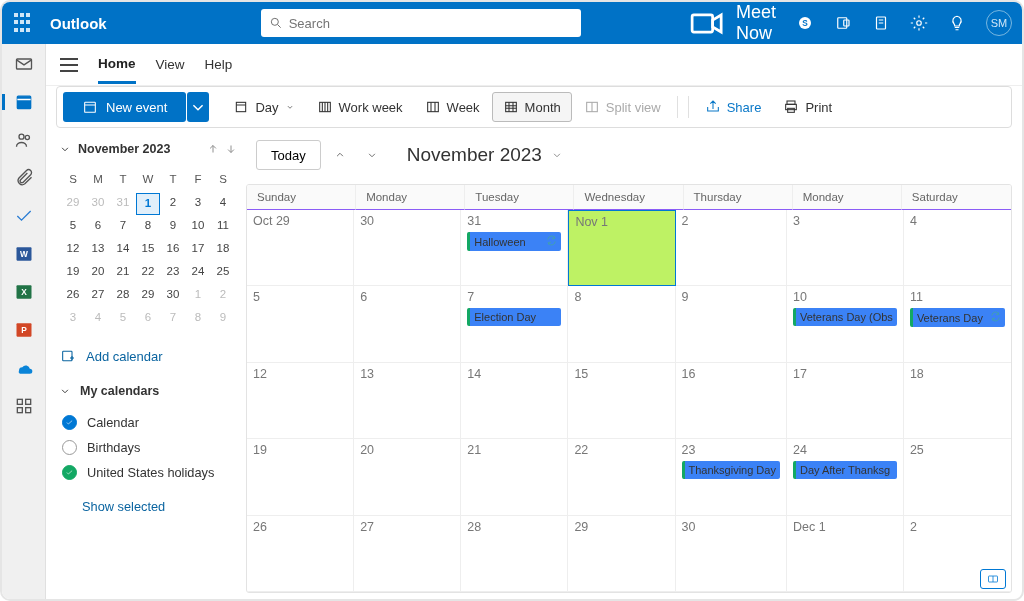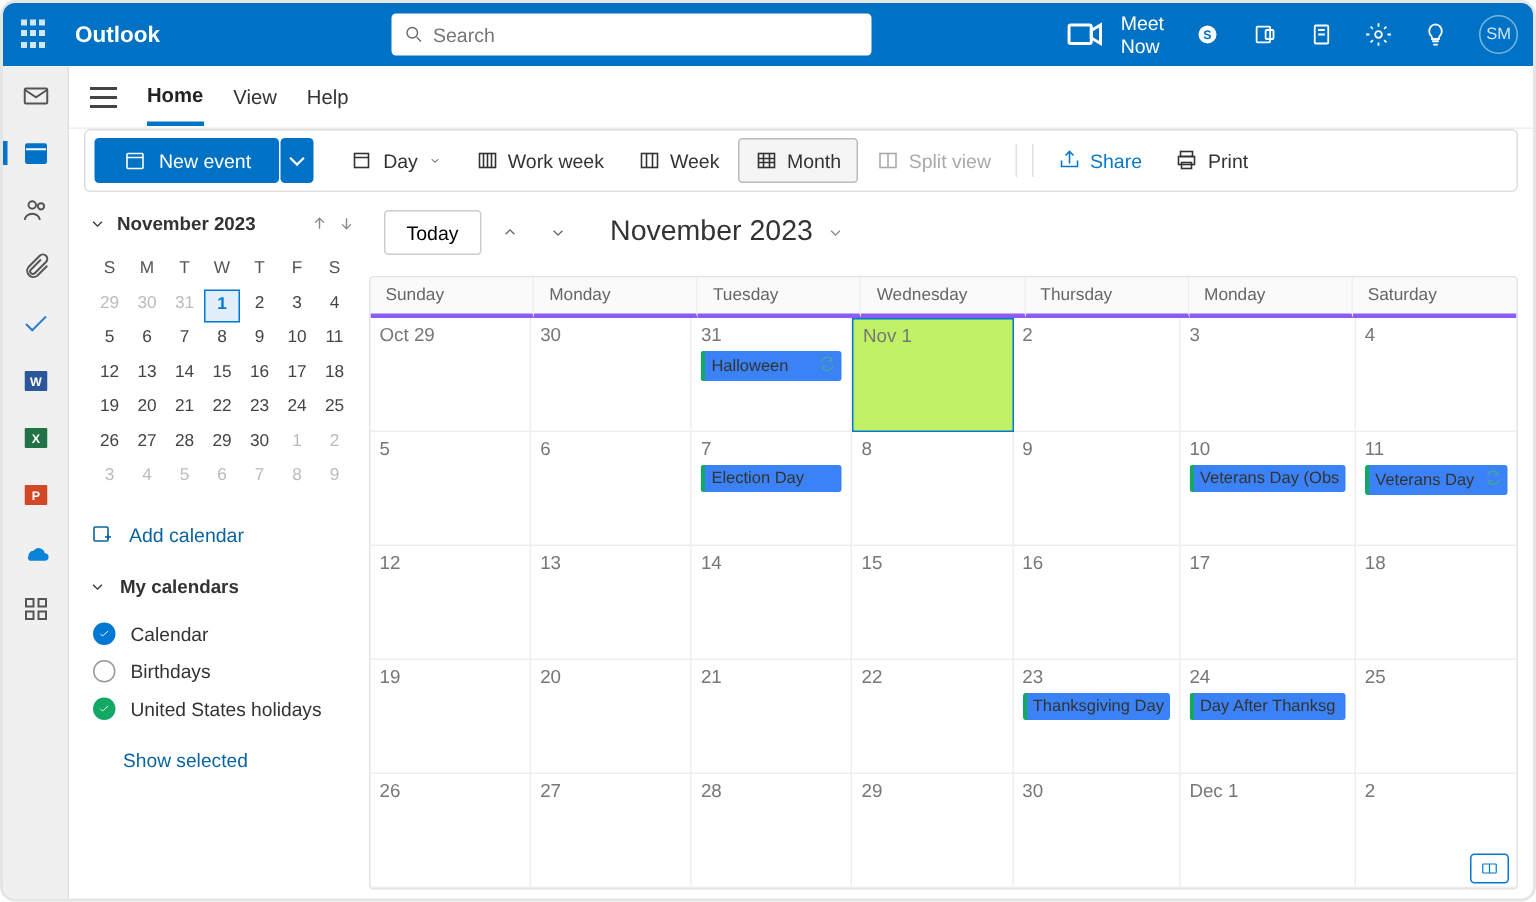--- a/index.html
+++ b/index.html
@@ -6,21 +6,21 @@
 body { width: 1024px; height: 601px; overflow: hidden; background: #fff; border: 2px solid #e5e5e5; border-radius: 10px; }
 .titlebar { height: 42px; background: #0072c6; display: flex; align-items: center; color: #fff; padding: 0 10px; gap: 14px; }
 .waffle { width: 24px; height: 24px; display: flex; flex-wrap: wrap; gap: 2px; padding: 2px; cursor: pointer; }
 .waffle span { width: 4px; height: 4px; background: #cfe6f7; }
 .brand { font-size: 15px; font-weight: 600; }
 .search { flex: 0 0 320px; height: 28px; background: #fff; border-radius: 3px; display: flex; align-items: center; padding: 0 8px; margin-left: 140px; }
 .search svg { width: 14px; height: 14px; color: #666; }
 .search input { border: none; outline: none; flex: 1; font-size: 13px; margin-left: 6px; }
 .titlebar-right { margin-left: auto; display: flex; align-items: center; gap: 20px; }
 .titlebar-right .ic { width: 18px; height: 18px; color: #fff; display: flex; align-items: center; justify-content: center; cursor: pointer; }
-.meet { display: flex; align-items: center; gap: 8px; font-size: 13px; cursor: pointer; }
+.meet { display: flex; align-items: center; gap: 8px; font-size: 18px; cursor: pointer; }
 .avatar { width: 26px; height: 26px; border: 1.5px solid #78b7e0; border-radius: 50%; display: flex; align-items: center; justify-content: center; font-size: 11px; color: #cfe6f7; }
 .shell { display: flex; height: calc(601px - 42px); }
 .rail { width: 44px; background: #f0f0f0; display: flex; flex-direction: column; align-items: center; padding-top: 10px; gap: 18px; border-right: 1px solid #e0e0e0; }
 .rail .ri { width: 20px; height: 20px; display: flex; align-items: center; justify-content: center; color: #555; cursor: pointer; position: relative; }
 .rail .ri.active::before { content:''; position:absolute; left:-12px; top:2px; width:3px; height:16px; background:#0072c6; }
 .main { flex: 1; display: flex; flex-direction: column; }
 .tabs { height: 42px; display: flex; align-items: center; padding: 0 14px; gap: 20px; border-bottom: 1px solid #eee; }
 .hamburger { width: 18px; height: 14px; display: flex; flex-direction: column; justify-content: space-between; cursor:pointer; }
 .hamburger span { height: 2px; background: #444; }
 .tab { font-size: 13.5px; color: #333; padding: 10px 0; cursor: pointer; }
@@ -51,21 +51,21 @@
 .dot.green { background:#13a864; border-color:#13a864; }
 .dot svg { width:9px; height:9px; color:#fff; }
 .showsel { color:#0a64a0; padding:8px 0 0 24px; cursor:pointer; font-size:12.8px; }
 .calarea { flex:1; display:flex; flex-direction:column; padding:6px 10px 10px 0; }
 .calhead { display:flex; align-items:center; gap:6px; padding:6px 0 14px 10px; }
 .todaybtn { border:1px solid #ccc; border-radius:3px; height:30px; padding:0 14px; font-size:13px; display:flex; align-items:center; cursor:pointer; }
 .navbtn { width:26px; height:26px; display:flex; align-items:center; justify-content:center; color:#666; cursor:pointer; }
 .caltitle { font-size:19px; color:#333; margin-left:16px; cursor:pointer; display:flex; align-items:center; gap:8px; }
 .grid { flex:1; display:flex; flex-direction:column; border:1px solid #e3e3e3; border-radius:3px; overflow:hidden; }
 .gridhead { display:grid; grid-template-columns: repeat(7,1fr); font-size:11.5px; color:#666; }
-.gridhead div { padding:6px 10px; border-right:1px solid #eee; border-bottom:3px solid #8b5cf6; background:#fafafa; }
+.gridhead div { padding:6px 10px; border-right:1px solid #eee; border-bottom:1px solid #8b5cf6; background:#fafafa; }
 .gridhead div:last-child{border-right:none;}
 .gridbody { flex:1; display:grid; grid-template-columns:repeat(7,1fr); grid-template-rows:repeat(5,1fr); }
 .cell { border-right:1px solid #eee; border-bottom:1px solid #eee; padding:4px 6px; font-size:12px; color:#333; position:relative; }
 .cell:nth-child(7n){border-right:none;}
 .cell .num { font-size:12.5px; color:#777; }
 .cell.today { border:1px solid #0078d4; background:#bef264; }
 .event { margin-top:4px; background:#3b82f6; border-left:3px solid #13a864; font-size:11px; padding:3px 4px; border-radius:2px; display:flex; align-items:center; gap:4px; white-space:nowrap; overflow:hidden; text-overflow:ellipsis; }
 .event .rec { margin-left:auto; color:#4a9; }
 .floatbtn { position:absolute; right:18px; bottom:12px; width:26px; height:20px; border:1px solid #0078d4; border-radius:3px; display:flex; align-items:center; justify-content:center; color:#0078d4; cursor:pointer; background:#fff; }
 svg { stroke: currentColor; stroke-width:1.6; fill:none; }

